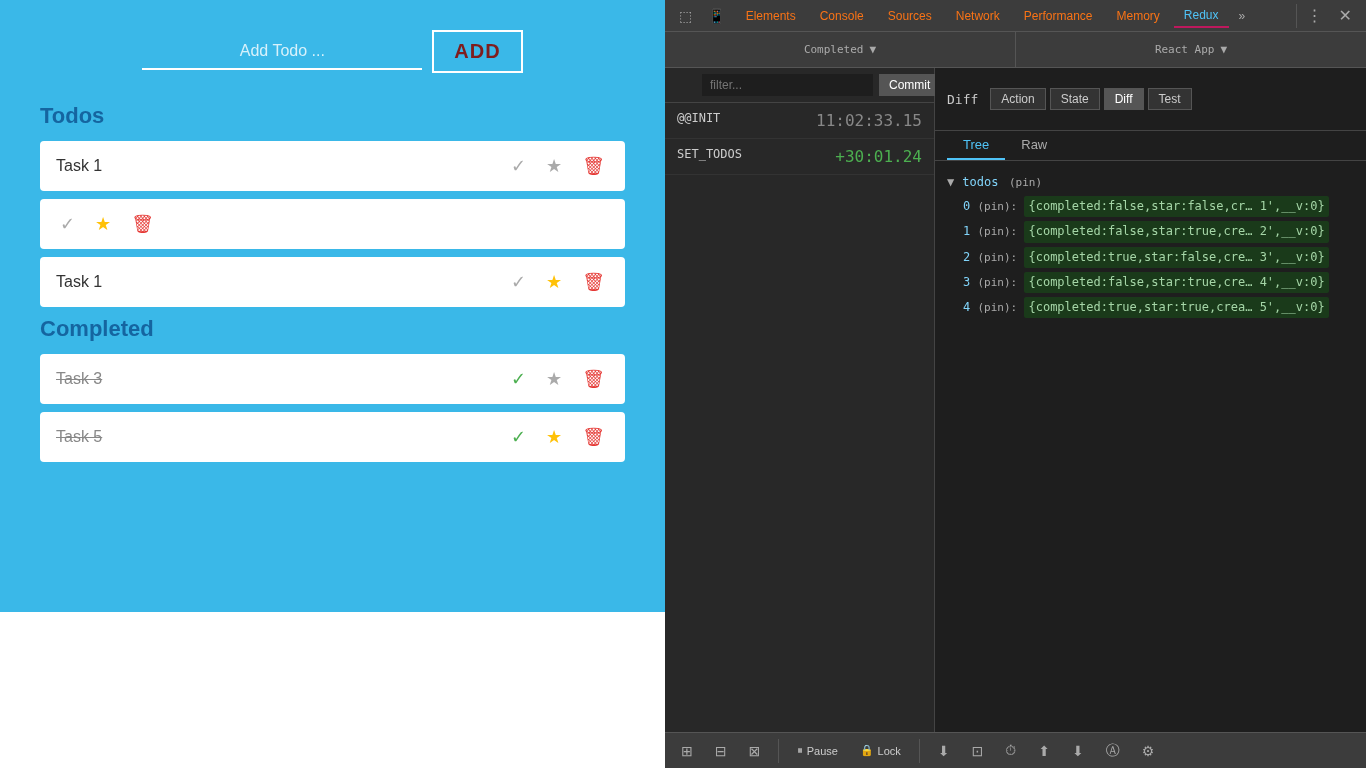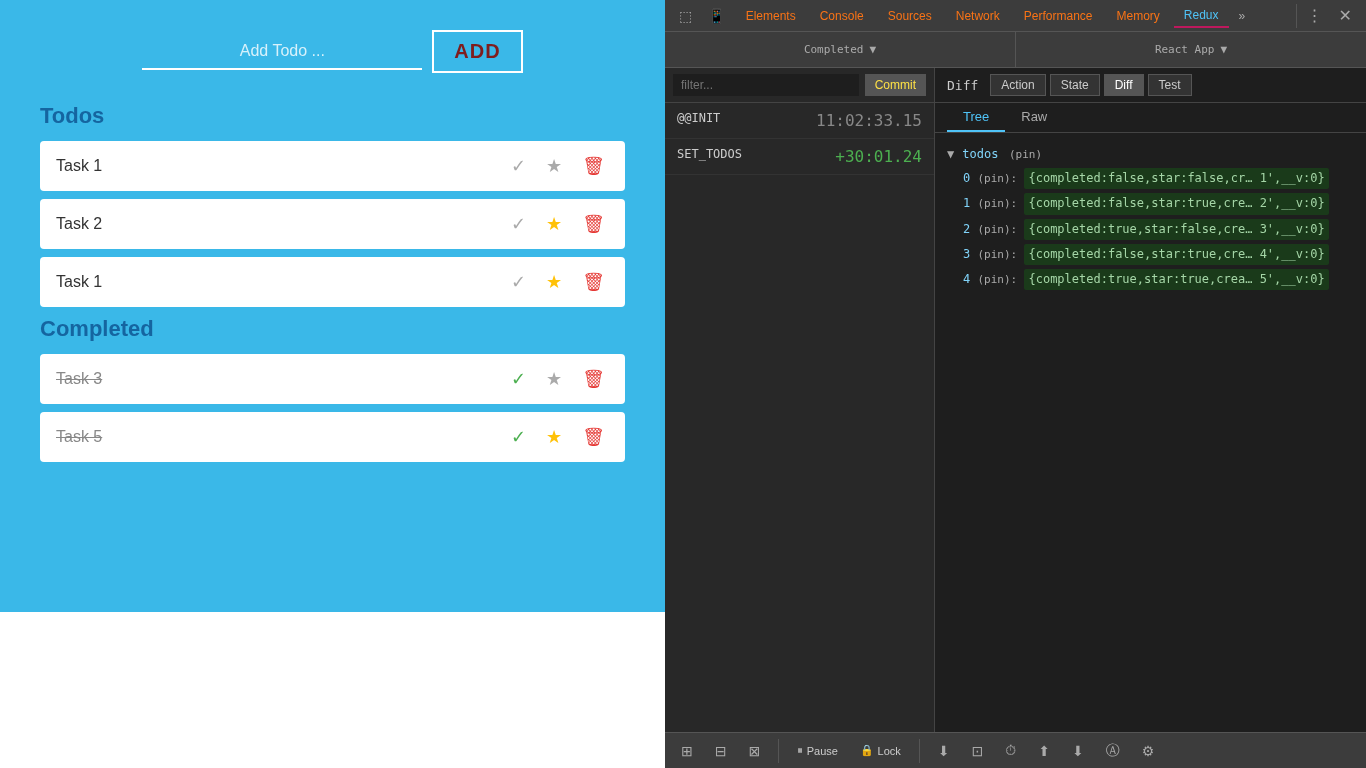--- a/index.html
+++ b/index.html
@@ -187,26 +187,27 @@
     }
 
     #filter-input {
       flex: 1;
       background: #1e1e1e;
       border: none;
       color: #ccc;
       padding: 4px 8px;
       font-size: 12px;
       outline: none;
+      margin-left: 29px;
     }
 
     #commit-btn {
       background: #555;
       border: none;
-      color: #fde047;
+      color: #ffffff;
       padding: 4px 10px;
       font-size: 12px;
       cursor: pointer;
     }
 
     .action-item {
       padding: 8px 12px;
       display: flex;
       align-items: flex-start;
       justify-content: space-between;
@@ -223,21 +224,21 @@
       flex: 1;
       background: #1e1e1e;
       display: flex;
       flex-direction: column;
       overflow: hidden;
     }
 
     #diff-tabs {
       display: flex;
       align-items: center;
-      padding: 6px 12px;
+      padding: 20px 12px;
       border-bottom: 1px solid #444;
       gap: 4px;
     }
 
     .diff-label {
       color: #ccc;
       font-size: 13px;
       margin-right: 8px;
     }
 
@@ -340,21 +341,20 @@
   <div class="todo-list">
 
     <div class="todo-item">
       <span class="todo-text">Task 1</span>
       <button class="icon-btn check-icon">✓</button>
       <button class="icon-btn star-icon">★</button>
       <button class="icon-btn delete-icon">🗑</button>
     </div>
 
     <div class="todo-item">
-      <span class="todo-text">Task 2</span>
       <button class="icon-btn check-icon">✓</button>
       <button class="icon-btn star-icon starred">★</button>
       <button class="icon-btn delete-icon">🗑</button>
     </div>
 
     <div class="todo-item">
       <span class="todo-text">Task 1</span>
       <button class="icon-btn check-icon">✓</button>
       <button class="icon-btn star-icon starred">★</button>
       <button class="icon-btn delete-icon">🗑</button>

